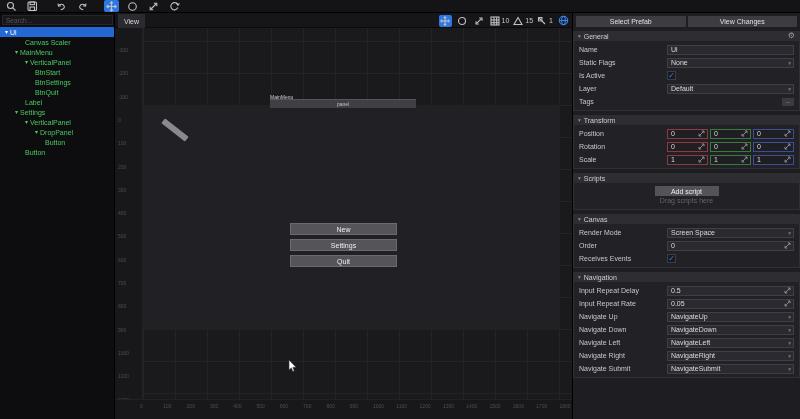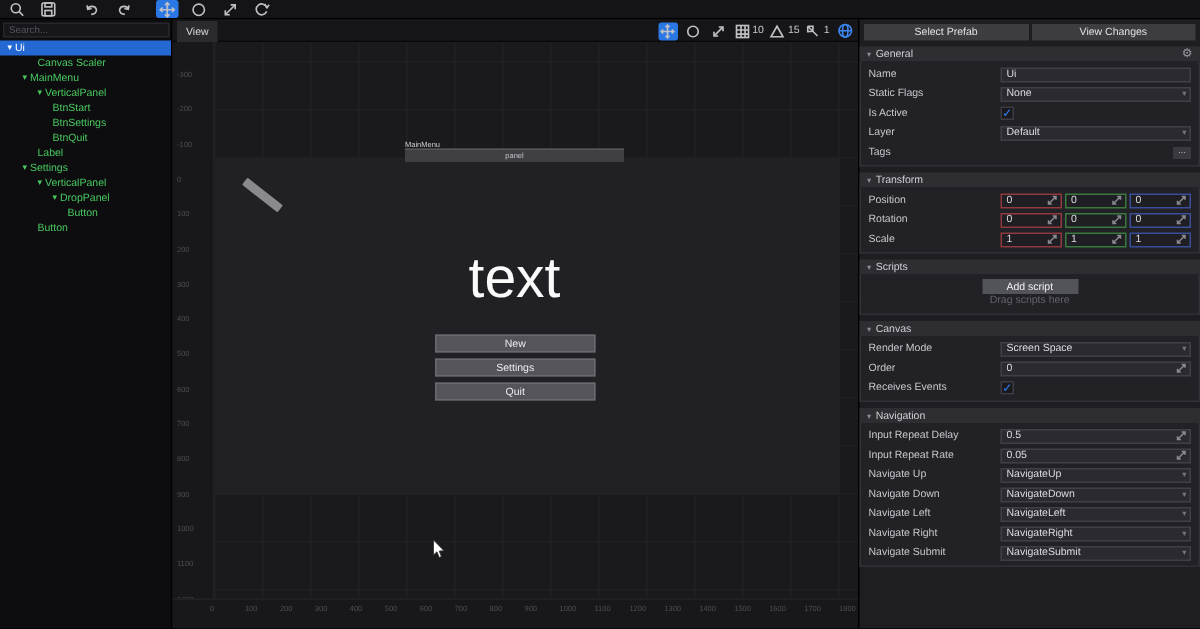--- a/index.html
+++ b/index.html
@@ -283,21 +283,20 @@
             </svg>
           </span>
       </div>
     </div>
 
     <div id="scenePanelTag">MainMenu</div>
     <div id="scenePanel">
         <span>panel</span>
       </div>
     <div id="diagStroke"></div>
-    <div id="bigText">text</div>
     <div id="sceneButtons">
         <div class="scene-btn" style="top: 210px;">New</div>
         <div class="scene-btn" style="top: 226px;">Settings</div>
         <div class="scene-btn" style="top: 242px;">Quit</div>
       </div>
 
     <svg id="cursor" width="10" height="13">
         <polygon points="1,0 1,10 3.3,7.9 4.8,11.6 6.3,11 4.8,7.4 8,7.2" fill="#fff" stroke="#333" stroke-width="0.6"></polygon>
       </svg>
   </div>

